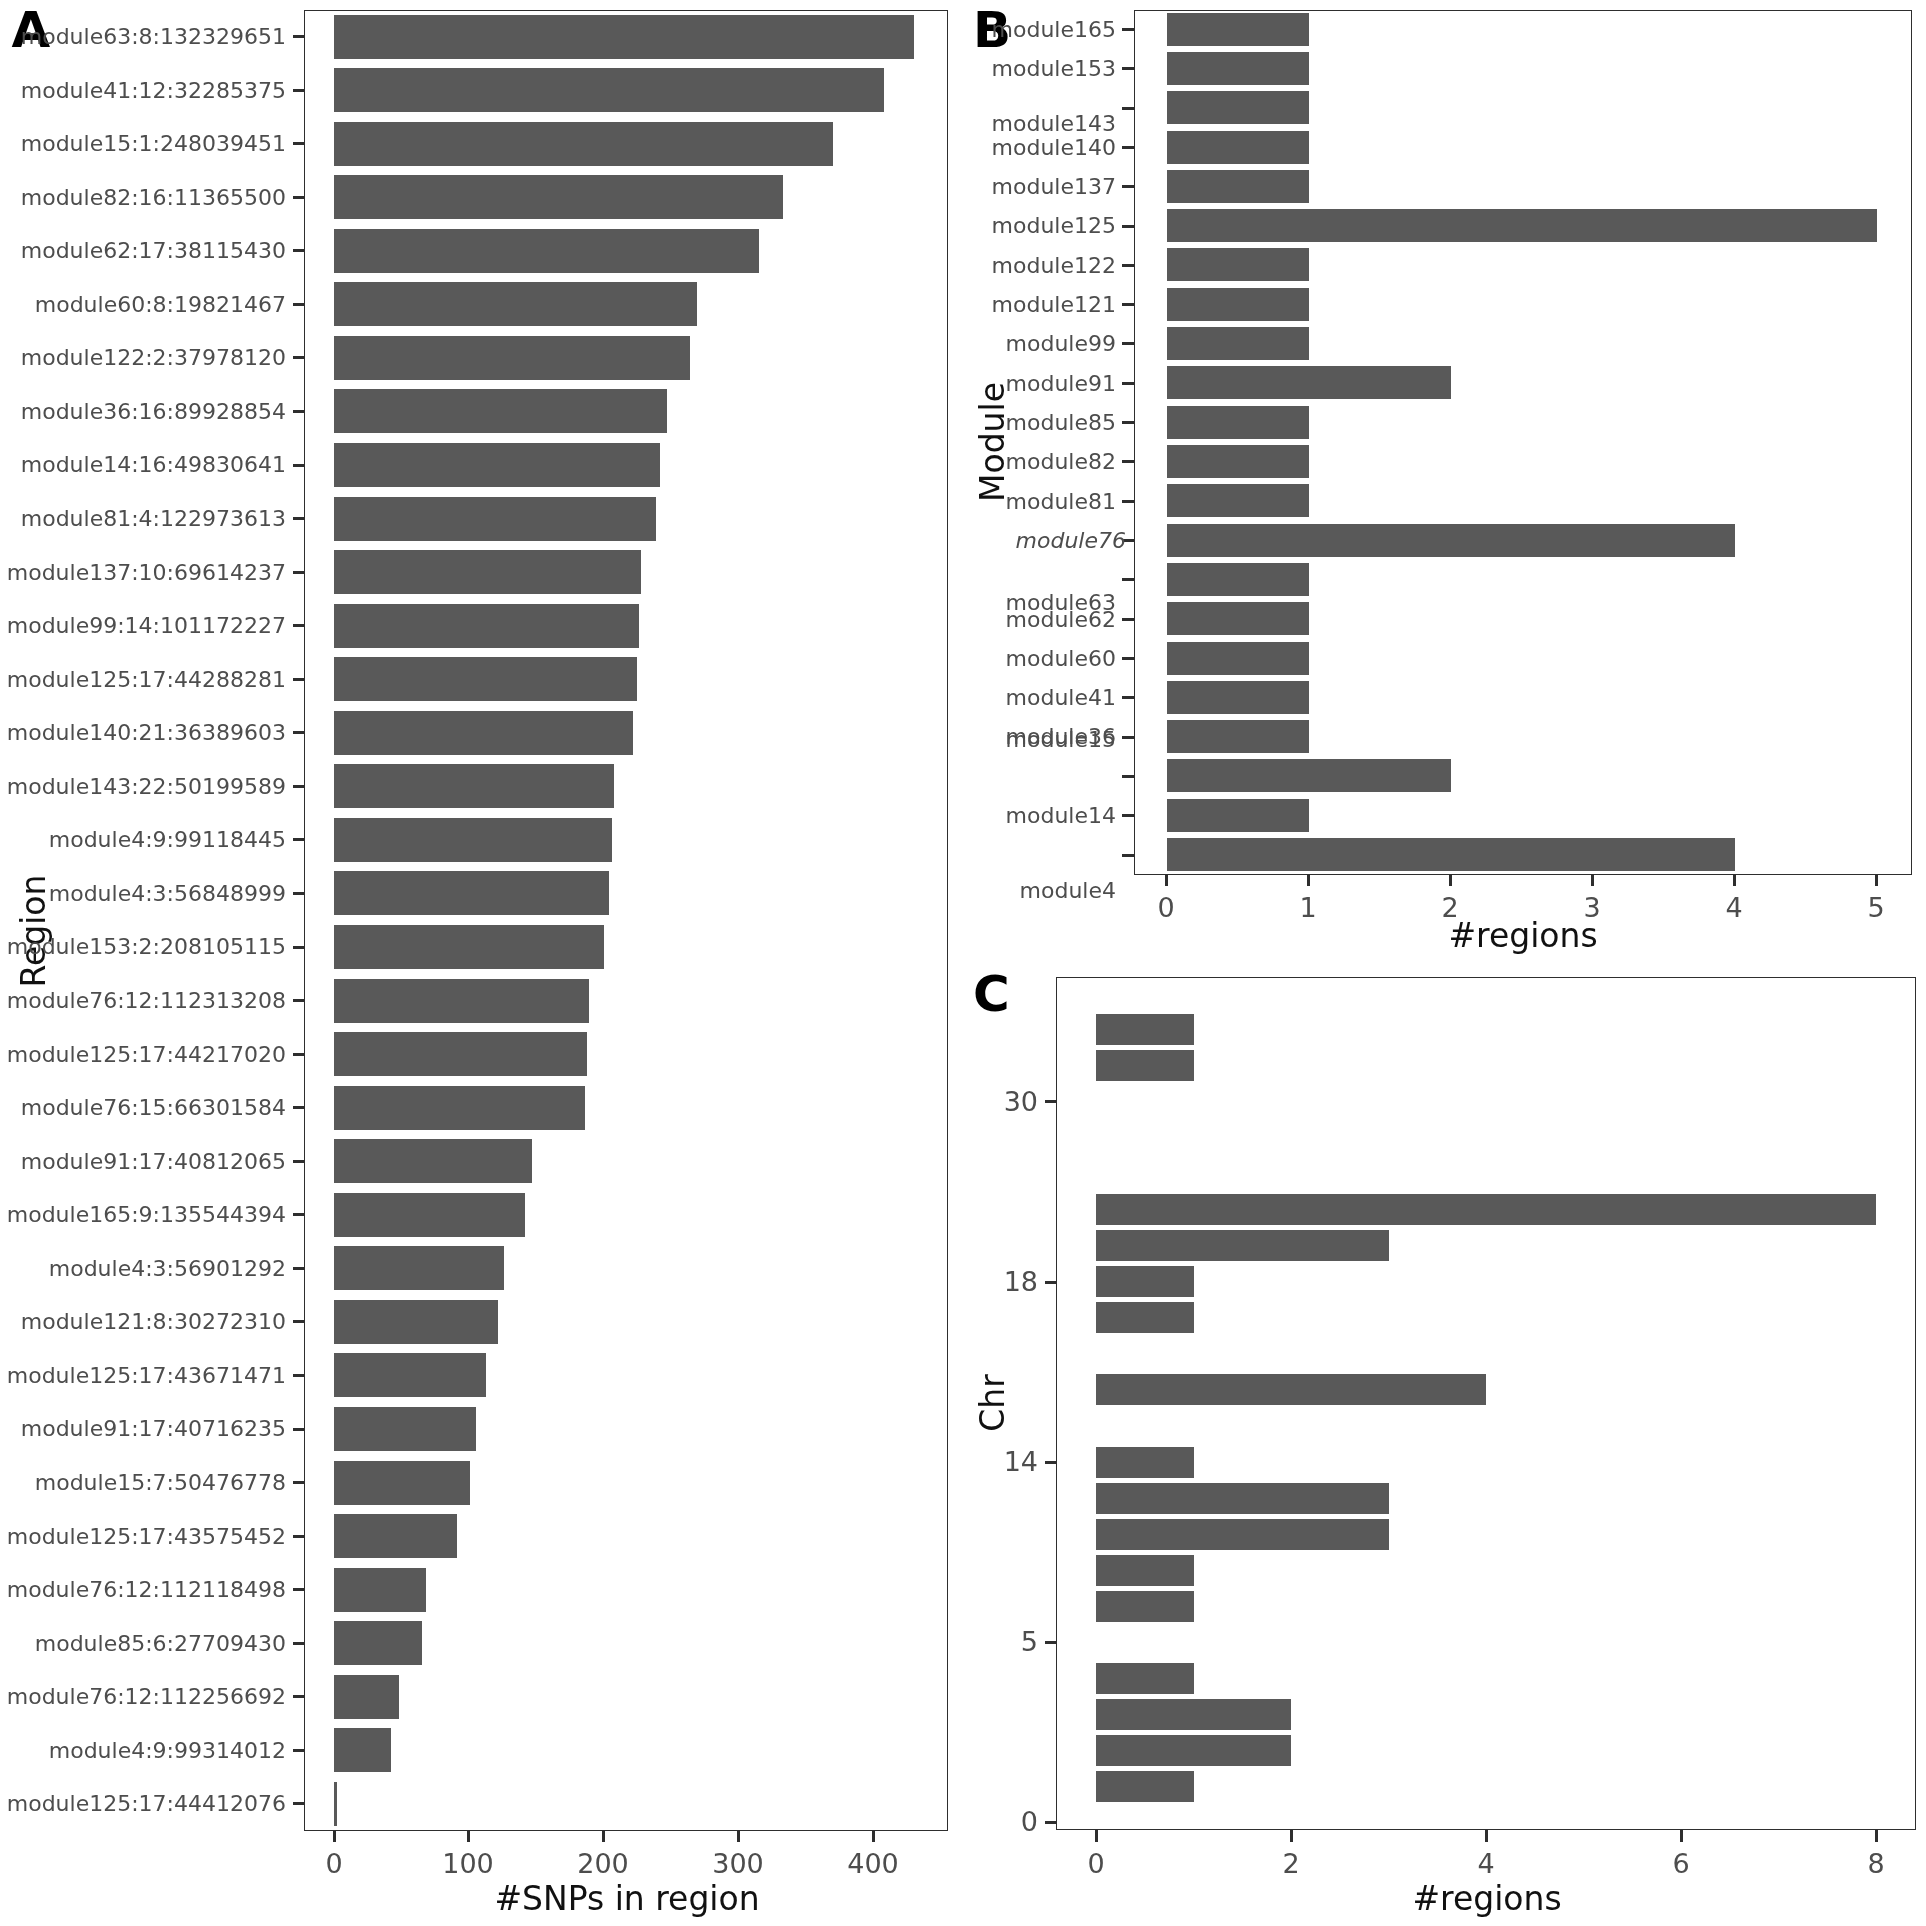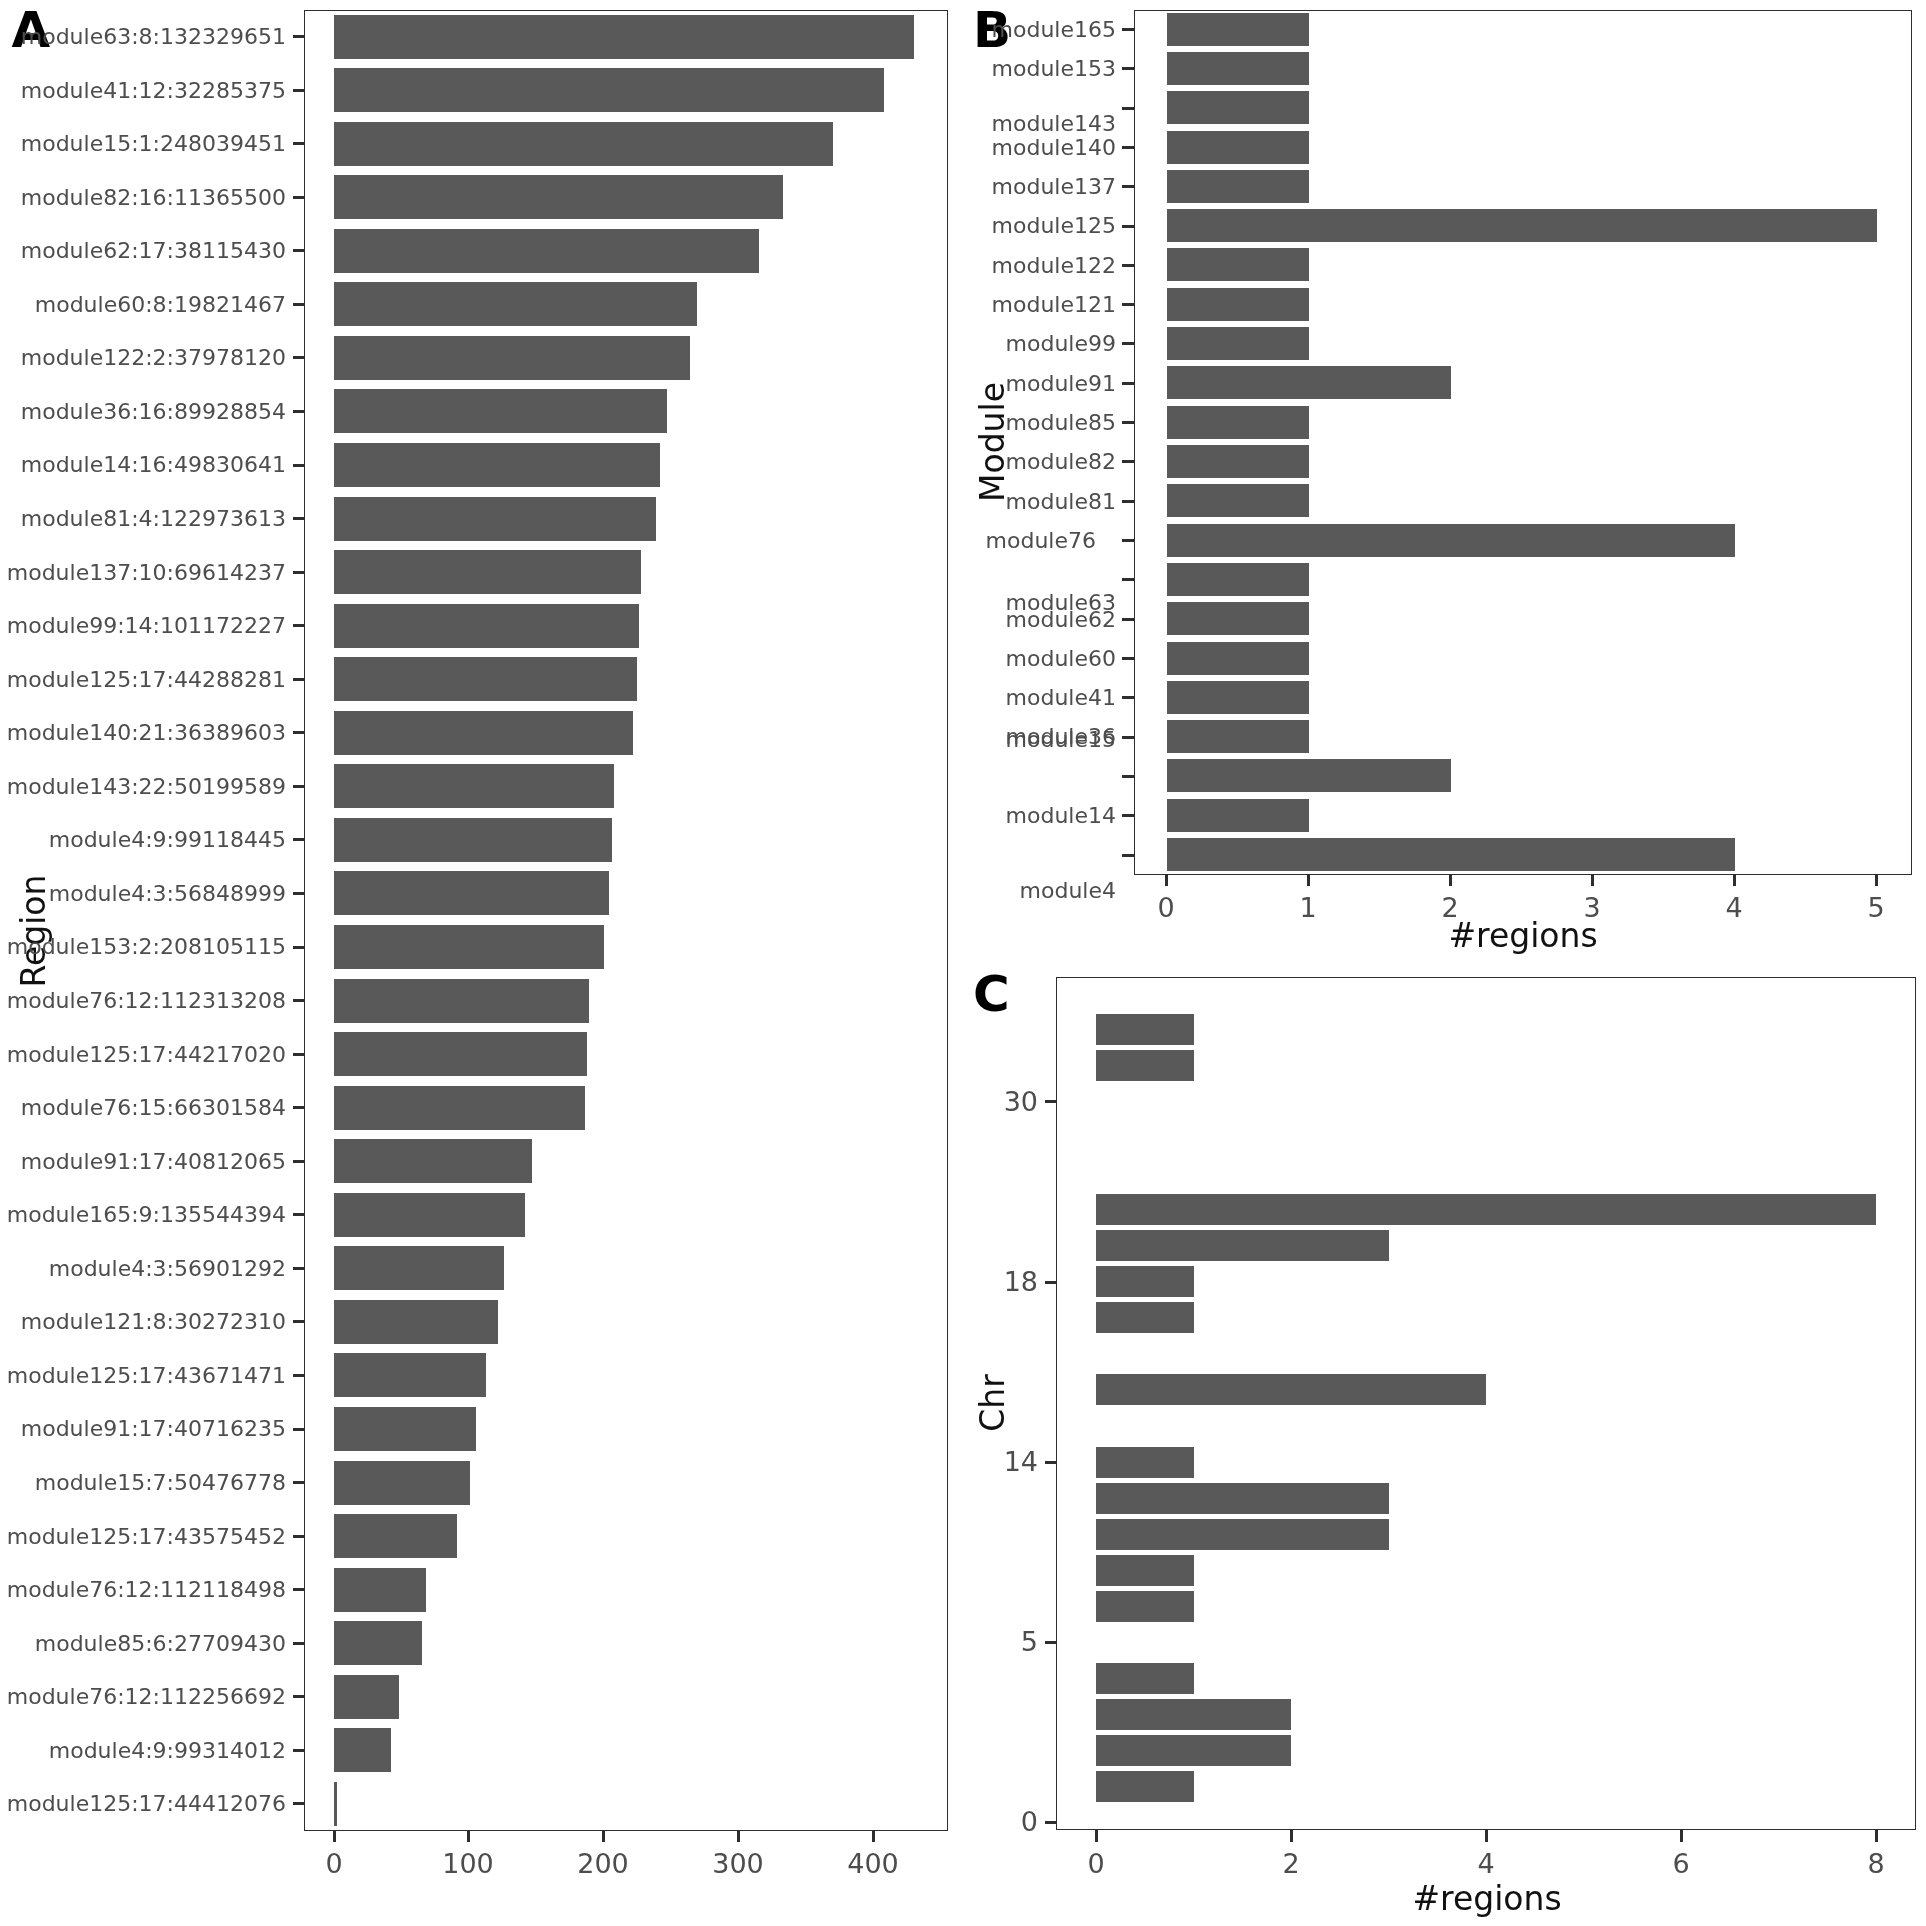--- a/index.html
+++ b/index.html
@@ -34,20 +34,21 @@
 <div id="figure">
 
   <div class="frame" id="frameA"></div>
   <div class="frame" id="frameB"></div>
   <div class="frame" id="frameC"></div>
 
   <div class="panel-letter" id="letterA">A</div>
   <div class="panel-letter" id="letterB">B</div>
   <div class="panel-letter" id="letterC">C</div>
 
+  <div class="axis-title" id="xlabA">#SNPs in region</div>
   <div class="axis-title" id="xlabB">#regions</div>
   <div class="axis-title" id="xlabC">#regions</div>
   <div class="vlabel" id="ylabA">Region</div>
   <div class="vlabel" id="ylabB">Module</div>
   <div class="vlabel" id="ylabC">Chr</div>
 
 <div class="bar" style="left: 334px; top: 14.6px; width: 580px; height: 44px;"></div>
     <div class="tick" style="left: 293px; top: 35px; width: 11.6px; height: 2.6px;"></div>
     <div class="cat-label" style="left: -125px; top: 21px; width: 411px;">module63:8:132329651</div>
     <div class="bar" style="left: 334px; top: 68px; width: 550px; height: 44px;"></div>
@@ -193,21 +194,21 @@
     <div class="tick" style="left: 1122px; top: 421px; width: 11.6px; height: 2.6px;"></div>
     <div class="cat-label" style="left: 859px; top: 407px; width: 257px;">module85</div>
     <div class="bar" style="left: 1167px; top: 445px; width: 142px; height: 33px;"></div>
     <div class="tick" style="left: 1122px; top: 460px; width: 11.6px; height: 2.6px;"></div>
     <div class="cat-label" style="left: 859px; top: 446px; width: 257px;">module82</div>
     <div class="bar" style="left: 1167px; top: 484px; width: 142px; height: 33px;"></div>
     <div class="tick" style="left: 1122px; top: 500px; width: 11.6px; height: 2.6px;"></div>
     <div class="cat-label" style="left: 859px; top: 486px; width: 257px;">module81</div>
     <div class="bar" style="left: 1167px; top: 524px; width: 568px; height: 33px;"></div>
     <div class="tick" style="left: 1122px; top: 539px; width: 11.6px; height: 2.6px;"></div>
-    <div class="cat-label" style="left: 839px; top: 525px; width: 257px;">module76</div>
+    <div class="cat-label" style="left: 869px; top: 525px; width: 257px; font-style: italic;">module76</div>
     <div class="bar" style="left: 1167px; top: 563px; width: 142px; height: 33px;"></div>
     <div class="tick" style="left: 1122px; top: 578px; width: 11.6px; height: 2.6px;"></div>
     <div class="cat-label" style="left: 859px; top: 564px; width: 257px; margin-top: 23px;">module63</div>
     <div class="bar" style="left: 1167px; top: 602px; width: 142px; height: 33px;"></div>
     <div class="tick" style="left: 1122px; top: 618px; width: 11.6px; height: 2.6px;"></div>
     <div class="cat-label" style="left: 859px; top: 604px; width: 257px;">module62</div>
     <div class="bar" style="left: 1167px; top: 642px; width: 142px; height: 33px;"></div>
     <div class="tick" style="left: 1122px; top: 657px; width: 11.6px; height: 2.6px;"></div>
     <div class="cat-label" style="left: 859px; top: 643px; width: 257px;">module60</div>
     <div class="bar" style="left: 1167px; top: 681px; width: 142px; height: 33px;"></div>

